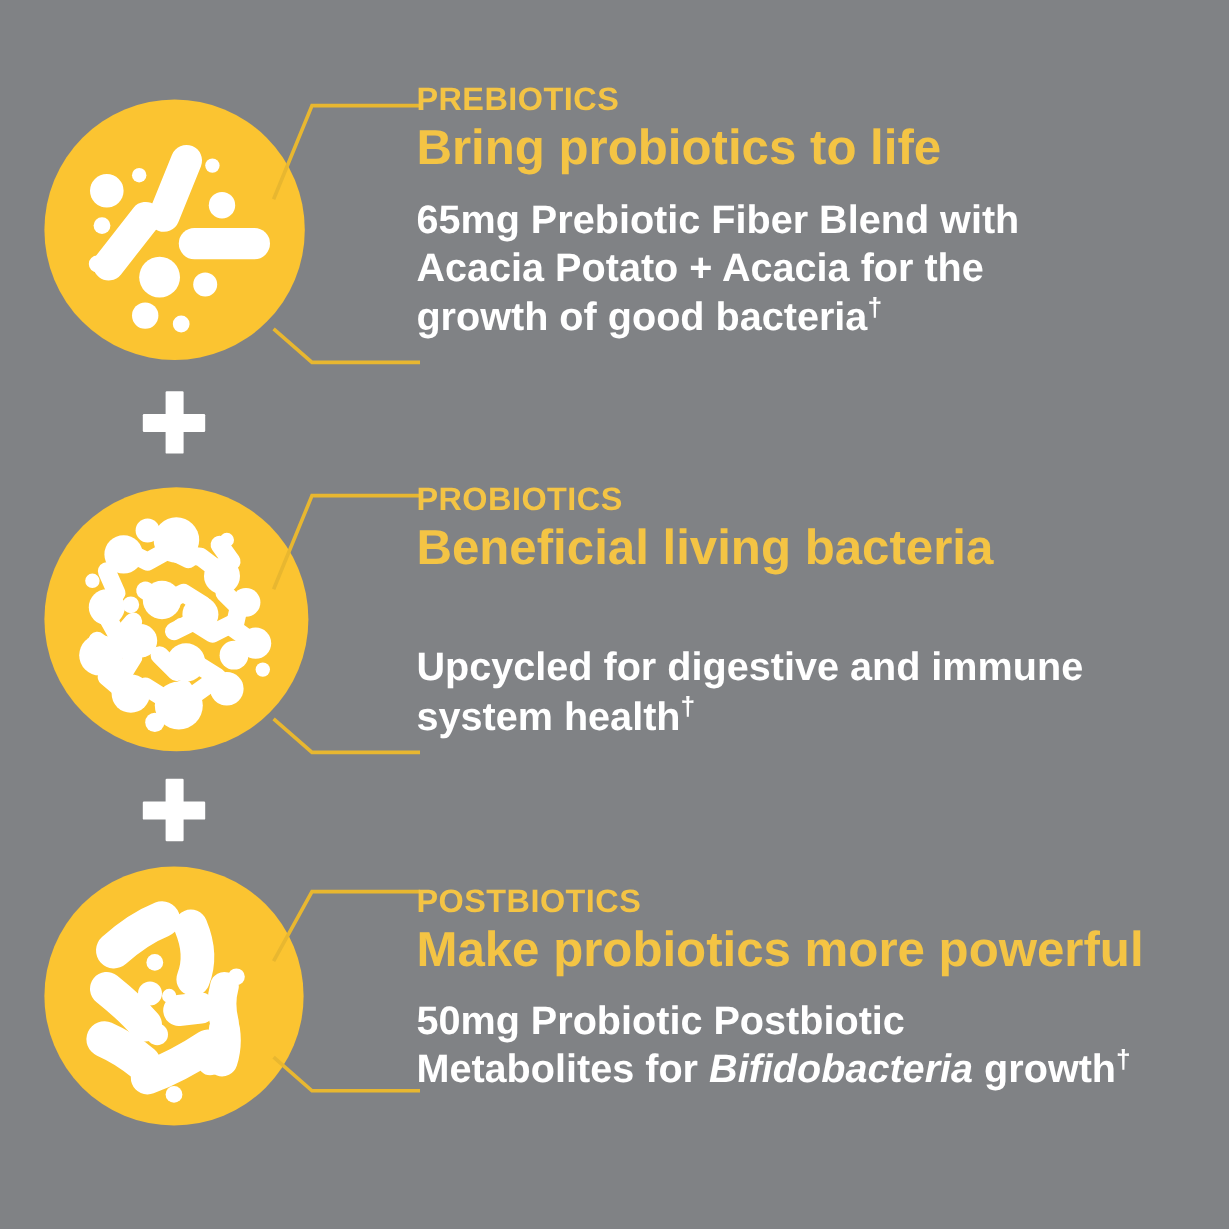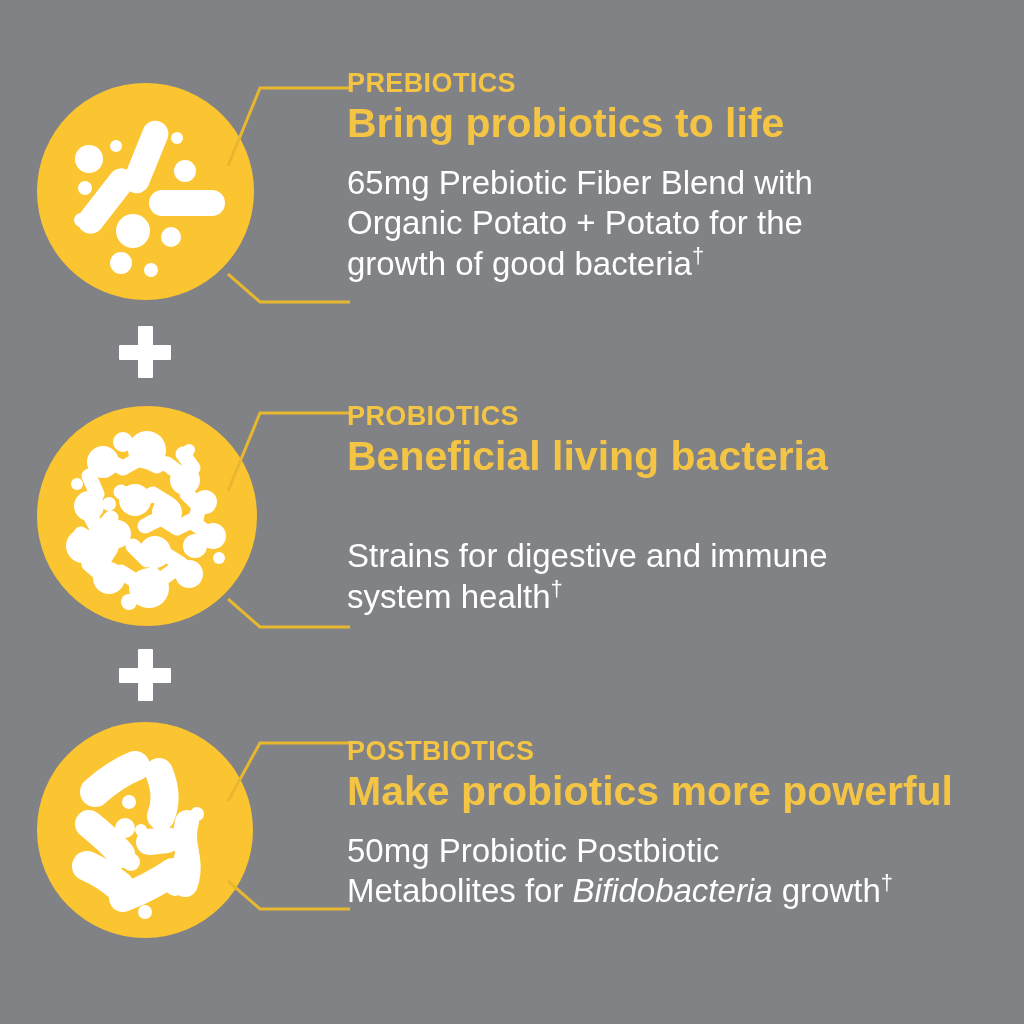--- a/index.html
+++ b/index.html
@@ -68,21 +68,21 @@
   }
   .subhead {
     font-size: 41px;
     font-weight: bold;
     color: #F4C444;
     line-height: 1.05;
     margin: 0 0 18px 0;
   }
   .body {
     font-size: 33px;
-    font-weight: 400;
+    font-weight: 700;
     color: #FFFFFF;
     line-height: 1.22;
     margin: 0;
   }
   .body em {
     font-style: italic;
   }
   .dag {
     font-size: 22px;
     vertical-align: super;
@@ -121,21 +121,21 @@
       <path d="M 55 118 L 82 18 L 170 18" fill="none" stroke="#E8B730" stroke-width="3" style="display:none"></path>
       <polyline points="48,96 80,18 170,18" fill="none" stroke="#E8B730" stroke-width="3"></polyline>
       <polyline points="48,204 80,232 170,232" fill="none" stroke="#E8B730" stroke-width="3"></polyline>
     </svg>
 
     <div class="textblock" style="top:70px">
       <div class="kicker">PREBIOTICS</div>
       <div class="subhead">Bring probiotics to life</div>
       <p class="body">
         <span>65mg Prebiotic Fiber Blend with</span><br>
-        <span>Organic Potato + Potato for the</span><br>
+        <span>Acacia Potato + Acacia for the</span><br>
         <span>growth of good bacteria</span><span class="dag">†</span>
       </p>
     </div>
   </div>
 
   <div class="plus" style="left:119px; top:326px;"></div>
 
   <div class="row" style="top:0">
 
     <div class="badge" style="left:37px; top:406px; width:220px; height:220px;">
@@ -185,21 +185,21 @@
     <svg class="connector" style="top:395px" width="170" height="250">
       <polyline points="48,96 80,18 170,18" fill="none" stroke="#E8B730" stroke-width="3"></polyline>
       <polyline points="48,204 80,232 170,232" fill="none" stroke="#E8B730" stroke-width="3"></polyline>
     </svg>
 
     <div class="textblock" style="top:403px">
       <div class="kicker">PROBIOTICS</div>
       <div class="subhead">Beneficial living bacteria</div>
       <p class="body">
         <br>
-        <span>Strains for digestive and immune</span><br>
+        <span>Upcycled for digestive and immune</span><br>
         <span>system health</span><span class="dag">†</span>
       </p>
     </div>
   </div>
 
   <div class="plus" style="left:119px; top:649px;"></div>
 
   <div class="row" style="top:0">
 
     <div class="badge" style="left:37px; top:722px; width:216px; height:216px;">

